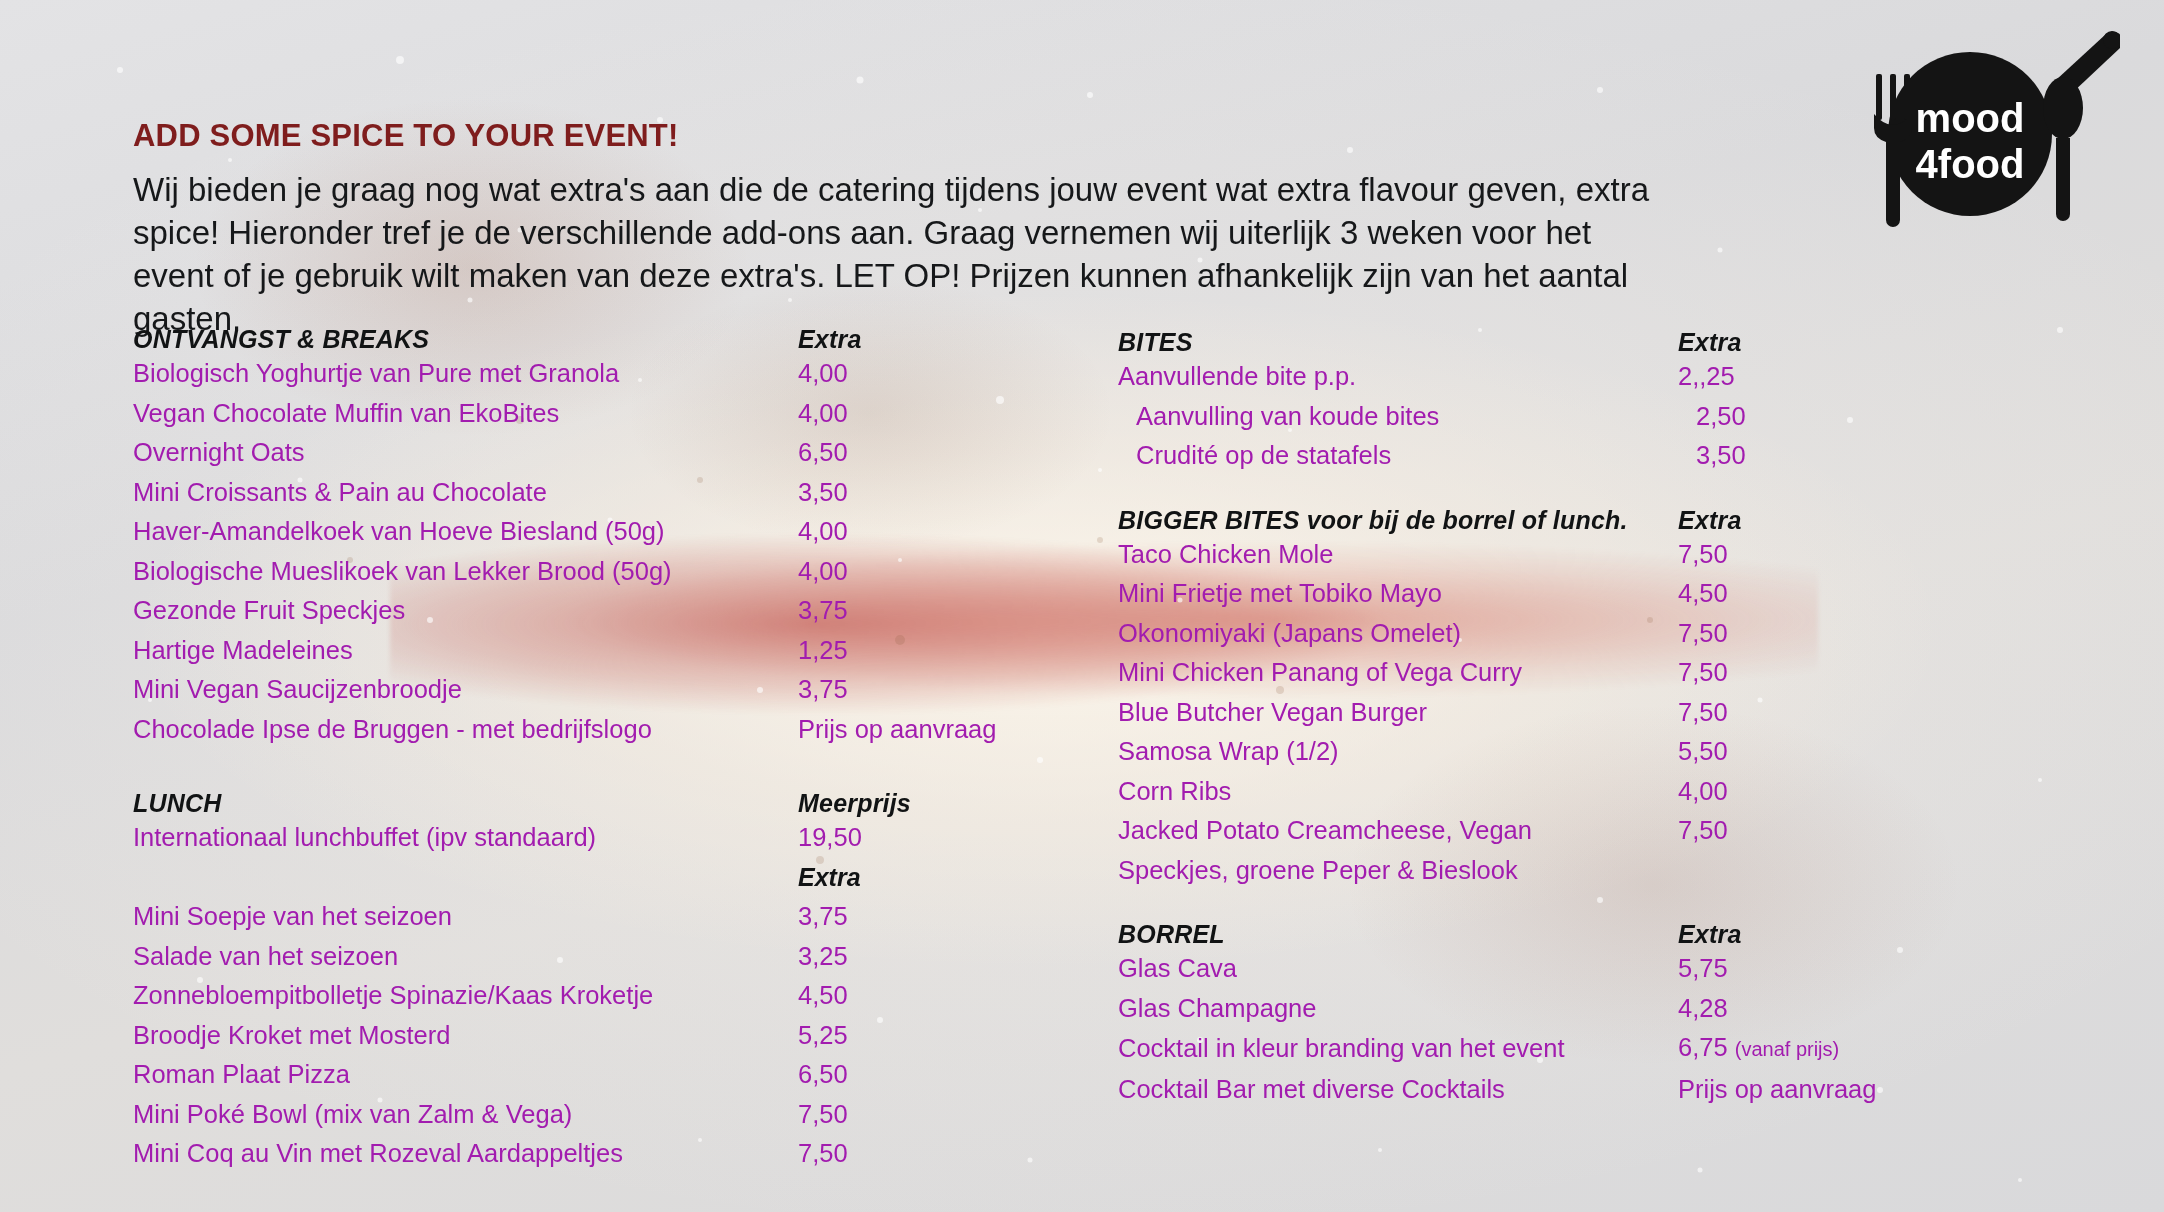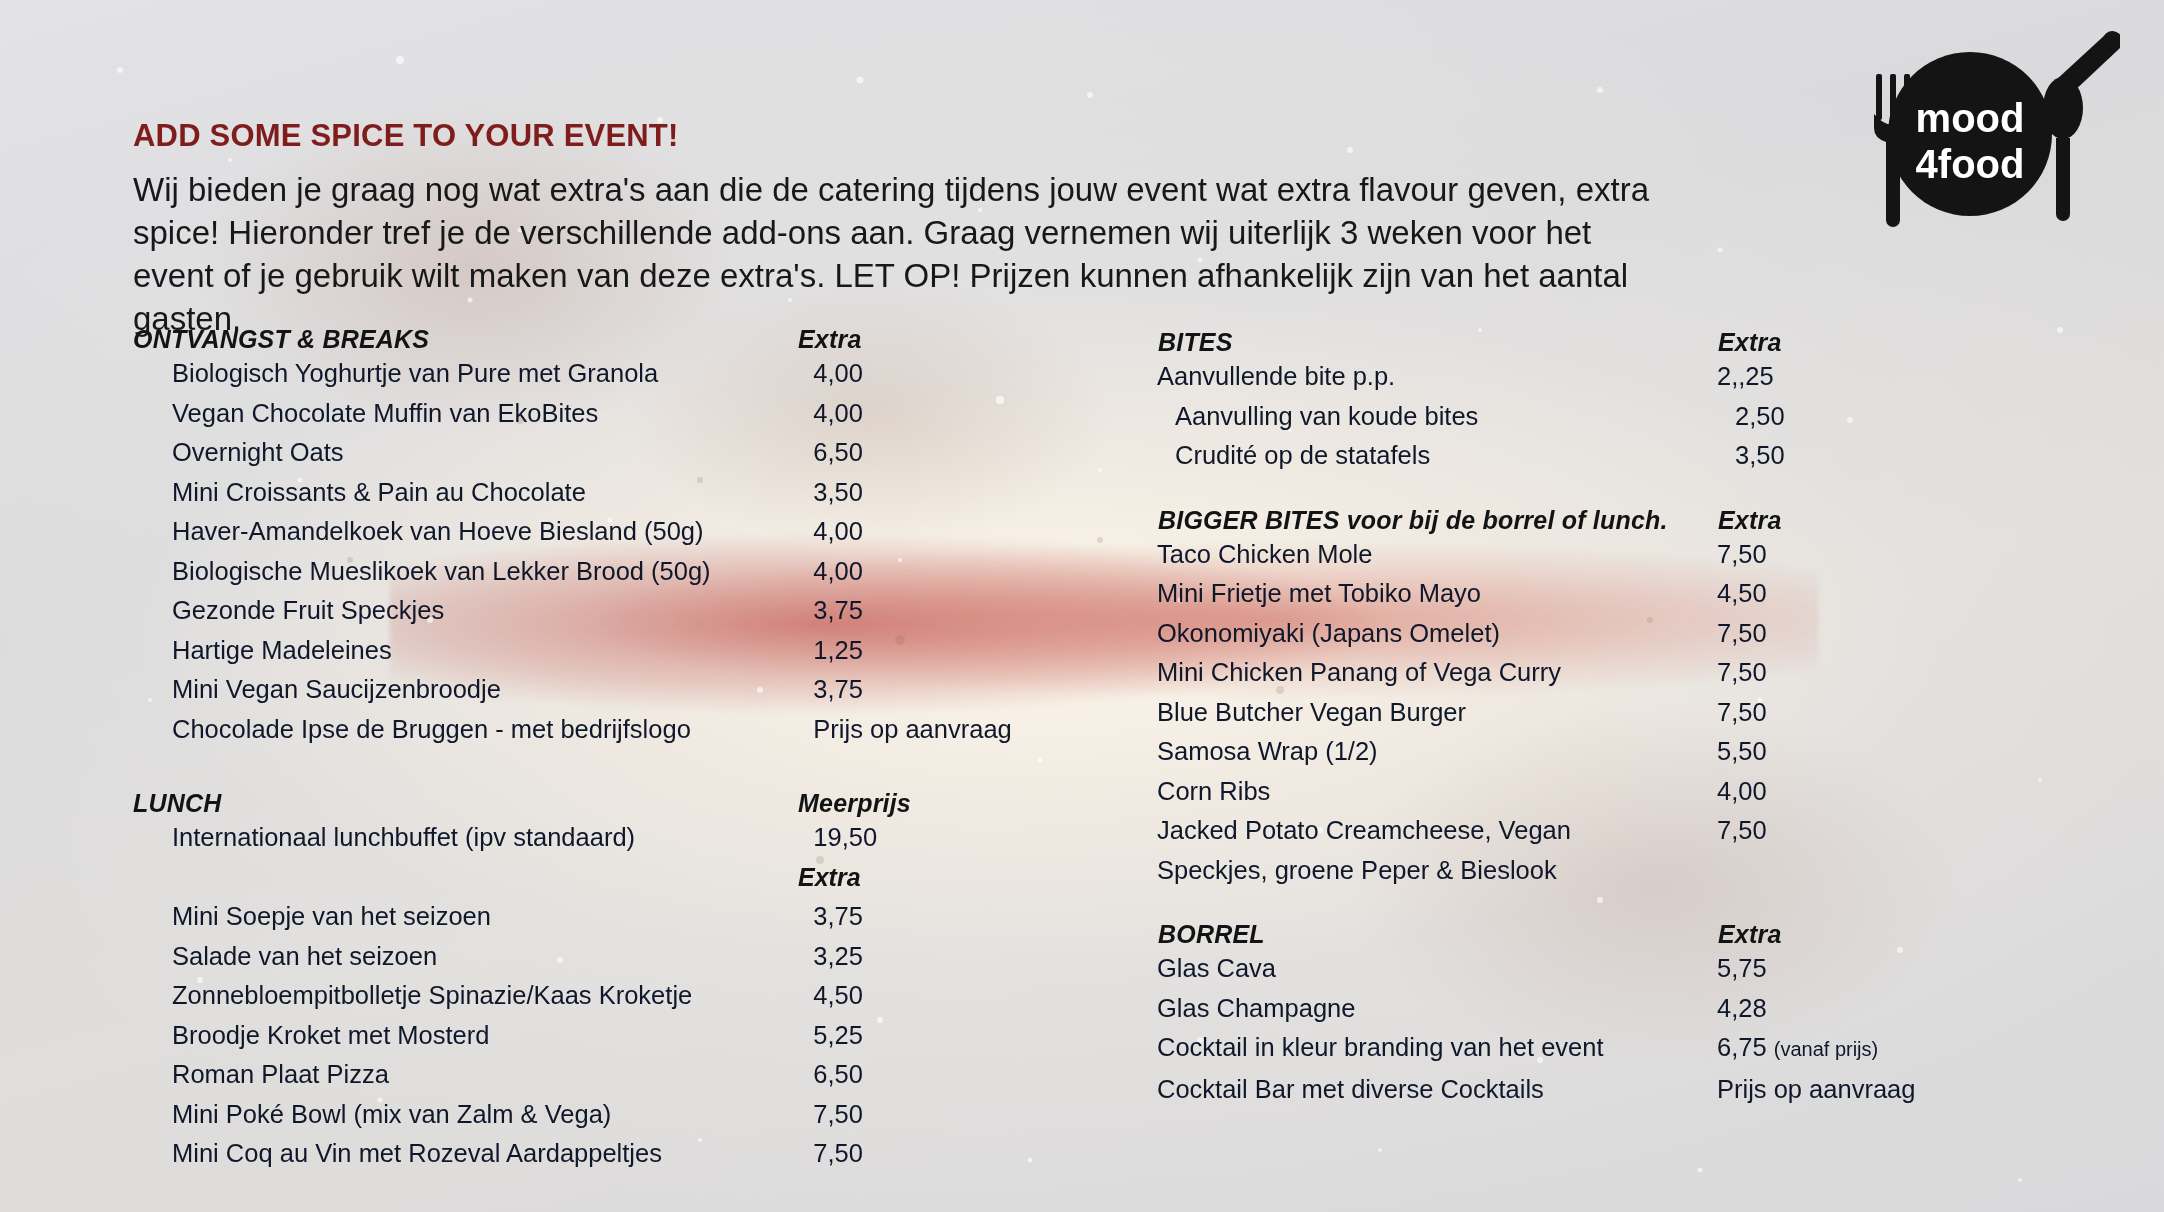--- a/index.html
+++ b/index.html
@@ -110,32 +110,31 @@
     font-weight: bold;
     font-size: 25px;
     color: #111314;
     letter-spacing: .2px;
   }
   .sec-head .sec-title { width: 665px; }
   .sec-head .sec-price-label { width: 200px; }
 
   .row {
     display: flex;
-    align-items: flex-start;
+    align-items: center;
     font-size: 25.5px;
     line-height: 39.5px;
-    color: #0f172a;
-    margin-left: 39px;
+    color: #a21caf;
   }
   .row .name { width: 665px; }
   .row .price { width: 290px; }
   .row .price .suffix { font-size: 20px; }
   .row.cont .name { padding-left: 18px; }
 
-  .sec-head.right .sec-title { width: 560px; margin-left: 40px; }
+  .sec-head.right .sec-title { width: 560px; }
   .col-right .row .name { width: 560px; }
   .col-right .row .price { width: 290px; }
 
   .gap-lg { height: 40px; }
   .gap-md { height: 30px; }
 
   
   .sub-label {
     font-style: italic;
     font-weight: bold;

